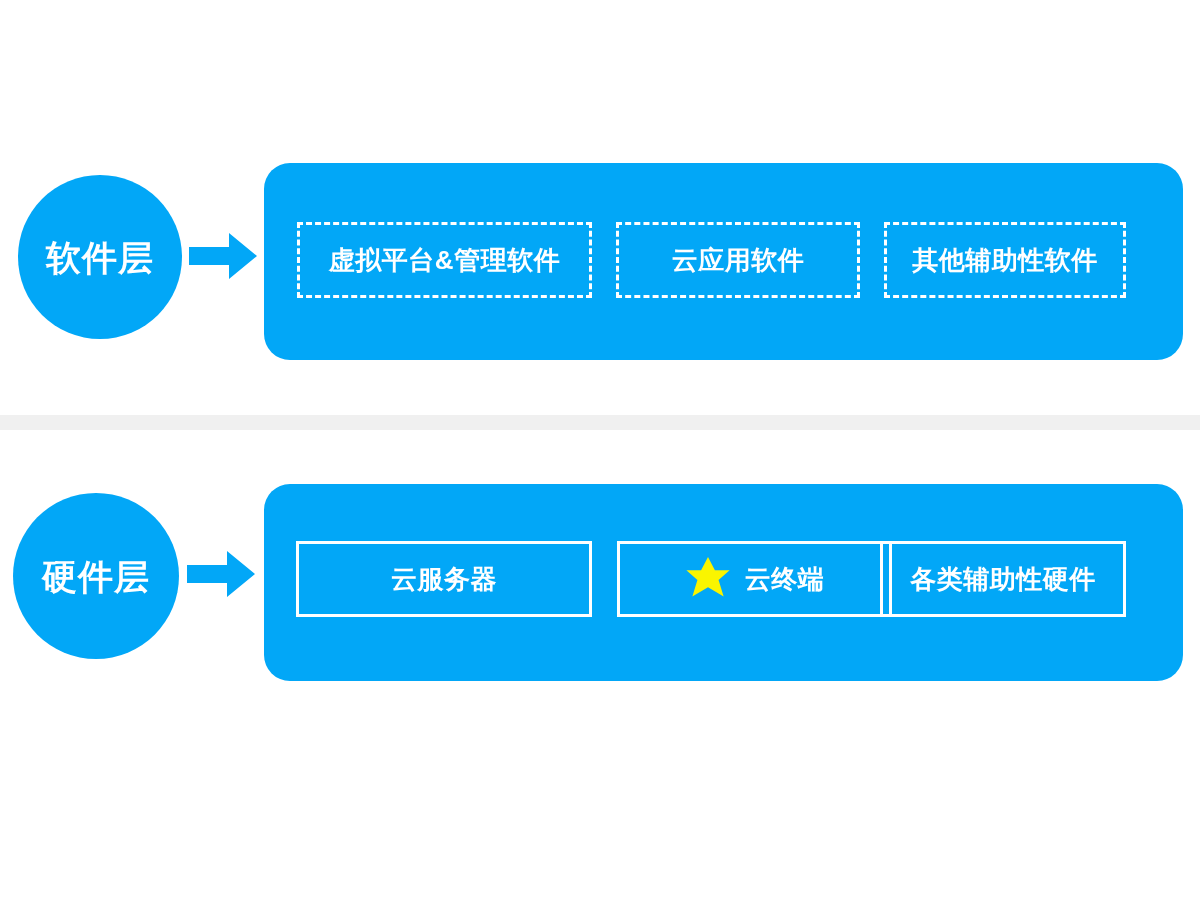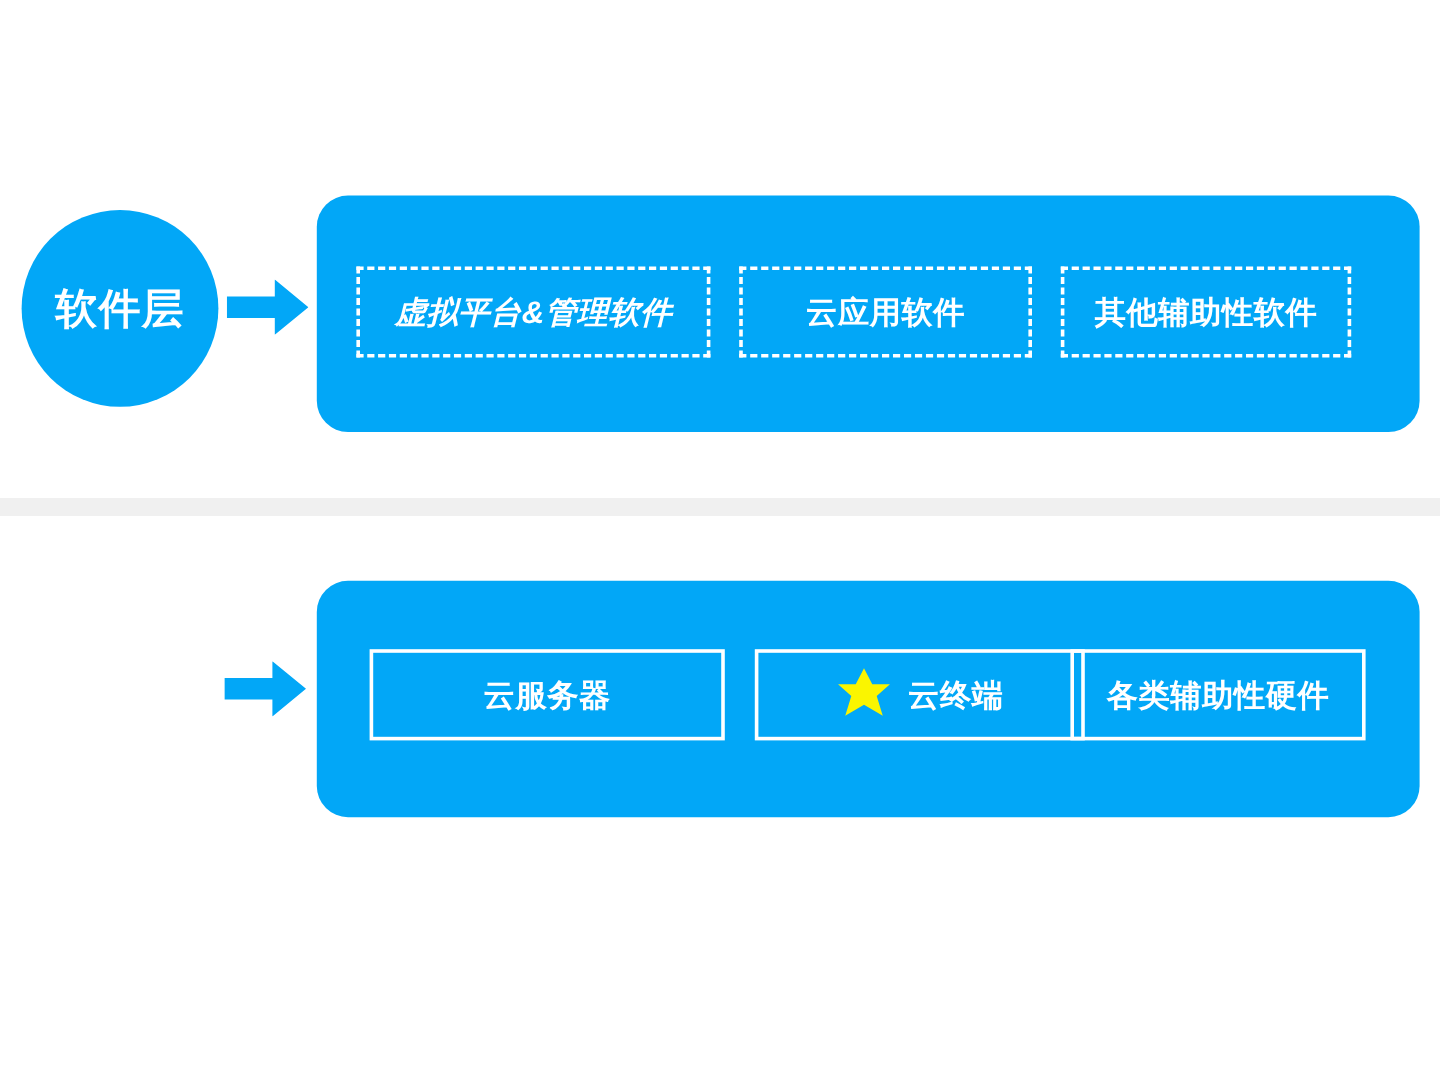--- a/index.html
+++ b/index.html
@@ -89,21 +89,21 @@
     position: absolute;
     left: 264px;
     width: 919px;
     background: #02A7F7;
     border-radius: 26px;
     box-sizing: border-box;
     display: flex;
     align-items: center;
   }
   #layer-software .layer-panel { top: 3px; height: 197px; }
-  #layer-hardware .layer-panel { top: 3px; height: 197px; padding-left: 12px; }
+  #layer-hardware .layer-panel { top: 3px; height: 197px; }
 
   .panel-items {
     position: relative;
     width: 100%;
     height: 100%;
   }
 
   
   .panel-item {
     position: absolute;
@@ -123,21 +123,21 @@
     color: #ffffff;
     font-size: 26px;
     font-weight: bold;
     letter-spacing: 0.5px;
     line-height: 1;
     white-space: nowrap;
     user-select: none;
   }
 
   
-  #sw-item-0 { left: 33px;  top: 59px; width: 295px; height: 76px; font-style: italic; }
+  #sw-item-0 { left: 33px;  top: 59px; width: 295px; height: 76px; }
   #sw-item-1 { left: 352px; top: 59px; width: 244px; height: 76px; }
   #sw-item-2 { left: 620px; top: 59px; width: 242px; height: 76px; }
 
   
   #hw-item-0 { left: 32px;  top: 57px; width: 296px; height: 76px; }
   #hw-item-1 { left: 353px; top: 57px; width: 275px; height: 76px; }
   #hw-item-2 { left: 616px; top: 57px; width: 246px; height: 76px; }
 
   
   .star-icon {
@@ -181,20 +181,23 @@
         </div>
 
       </div>
     </div>
   </div>
 
   <div class="divider-band"></div>
 
   <div class="layer-group" id="layer-hardware">
 
+    <div class="layer-circle">
+      <span class="layer-circle-label">硬件层</span>
+    </div>
 
     <div class="layer-arrow">
       <svg viewBox="0 0 68 46" xmlns="http://www.w3.org/2000/svg" aria-hidden="true">
         <polygon points="0,14 40,14 40,0 68,23 40,46 40,32 0,32" fill="#02A7F7"></polygon>
       </svg>
     </div>
 
     <div class="layer-panel">
       <div class="panel-items">
 

